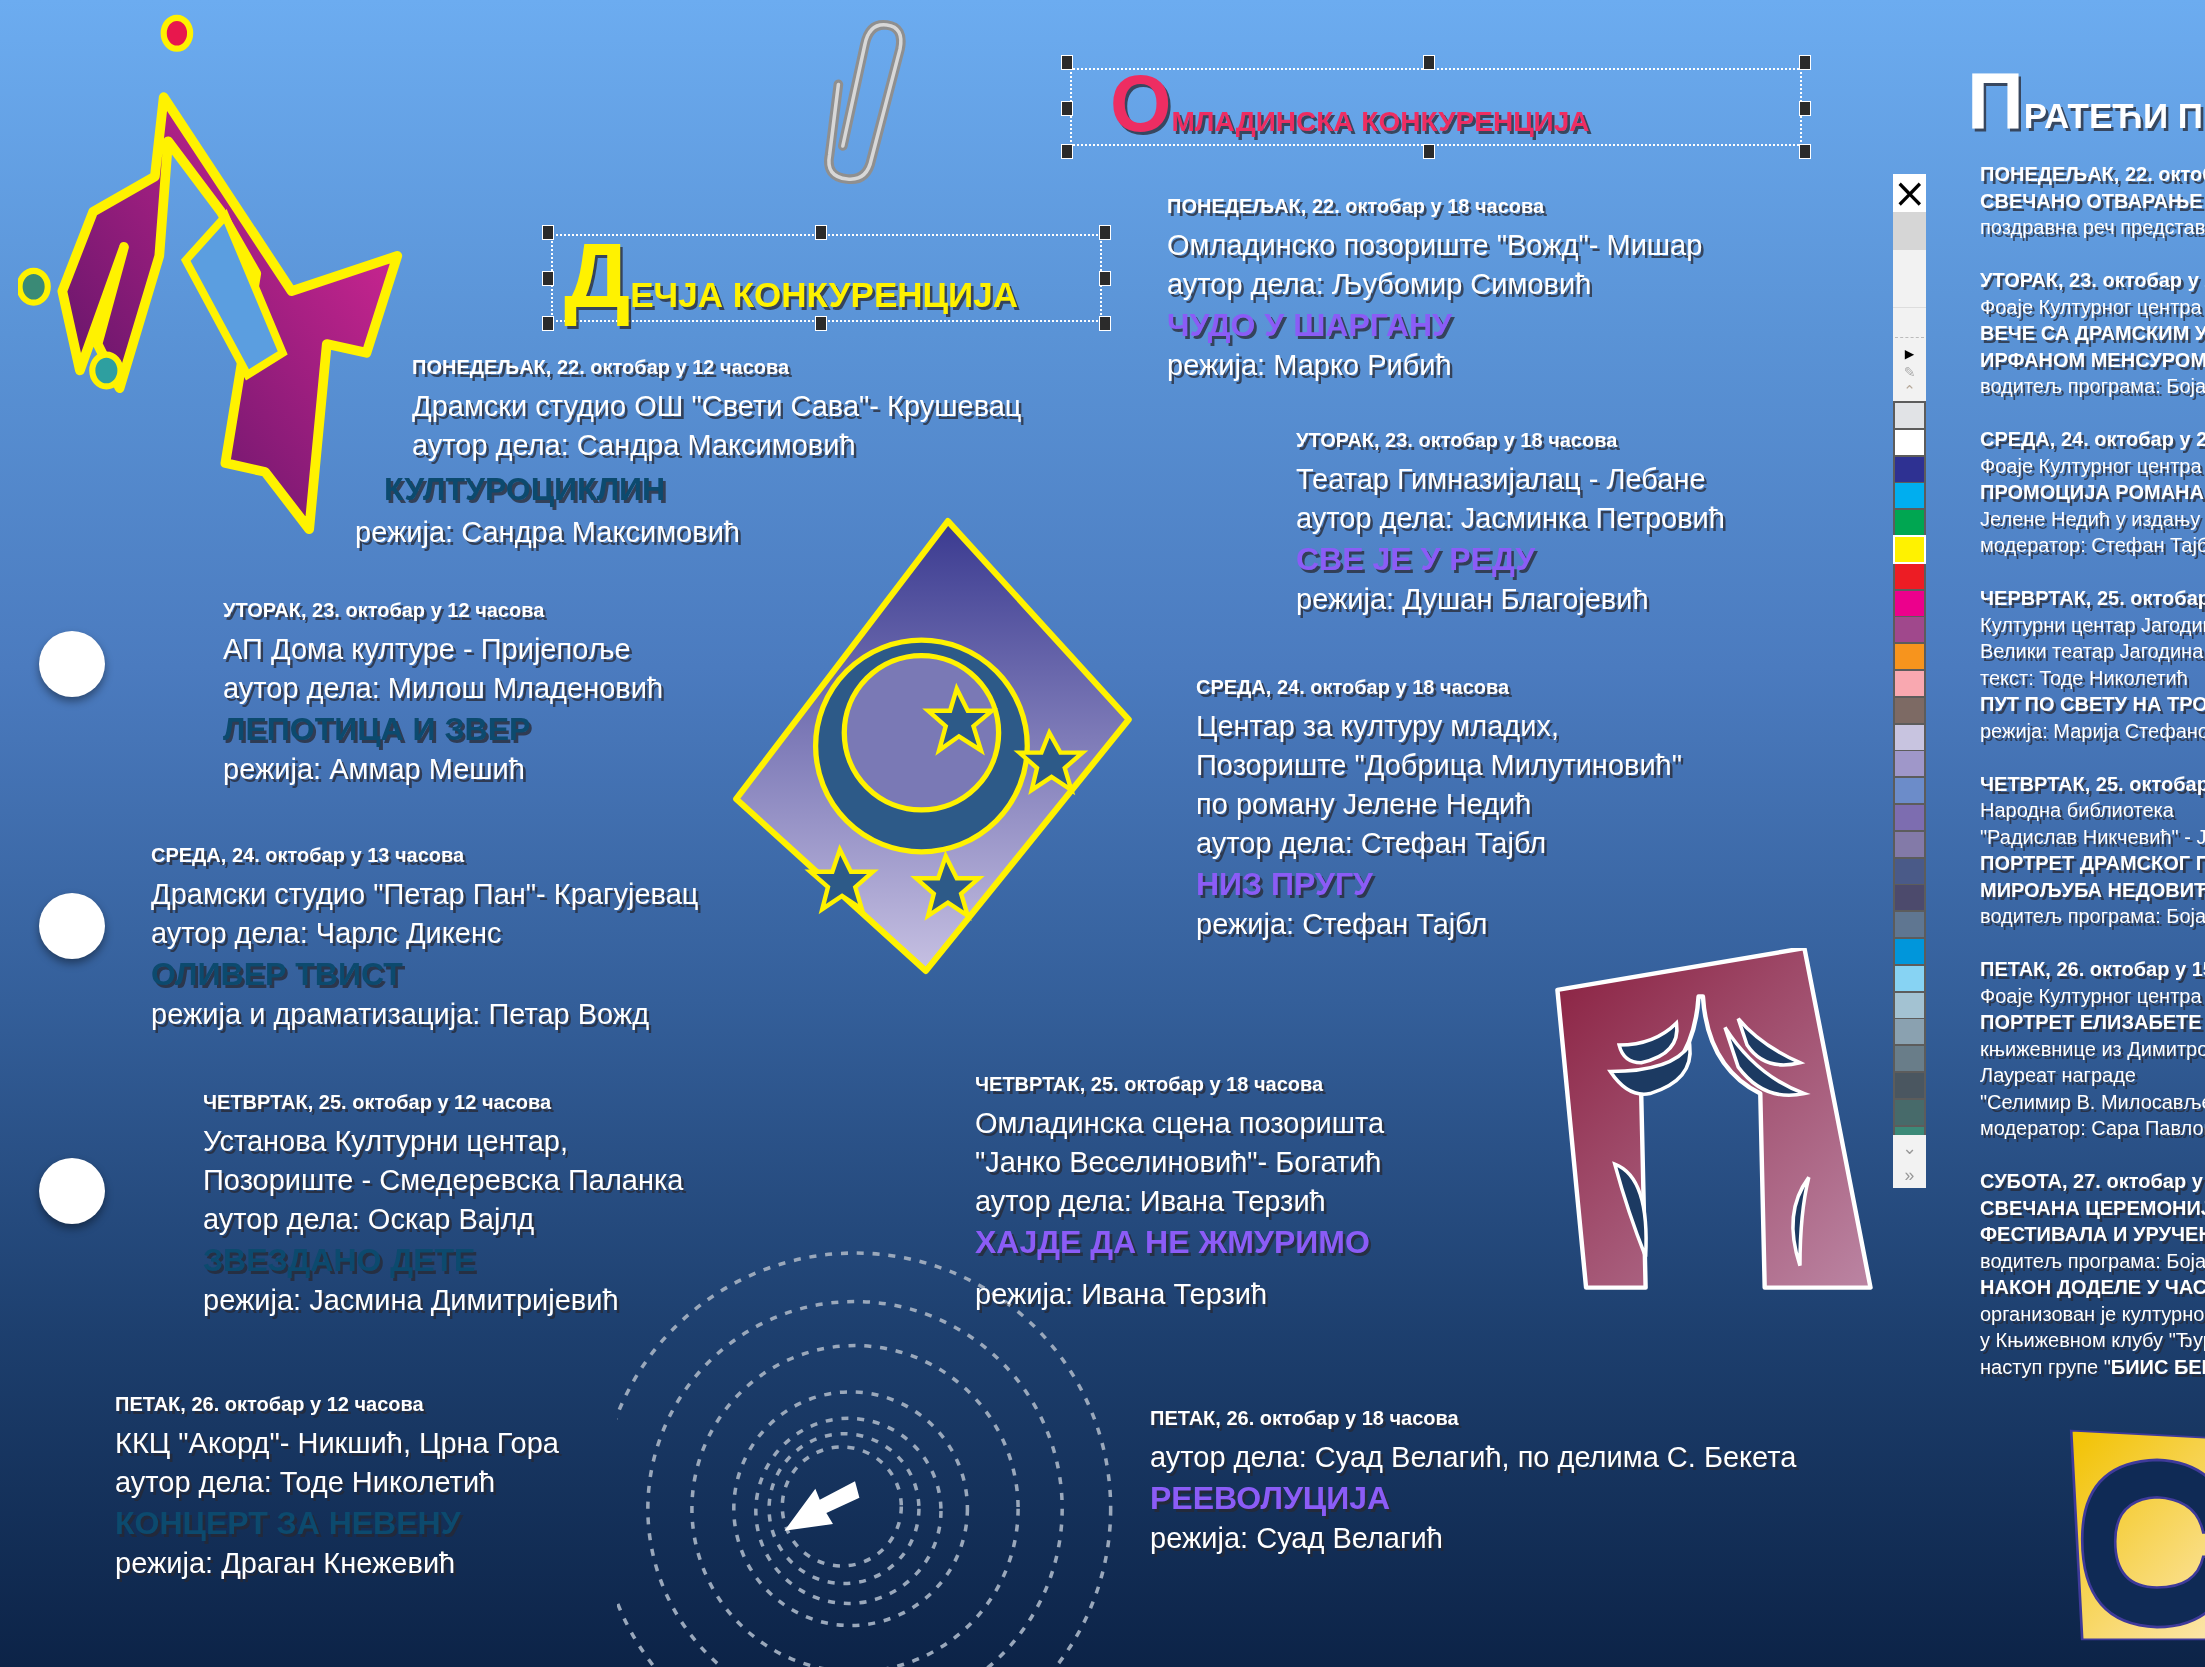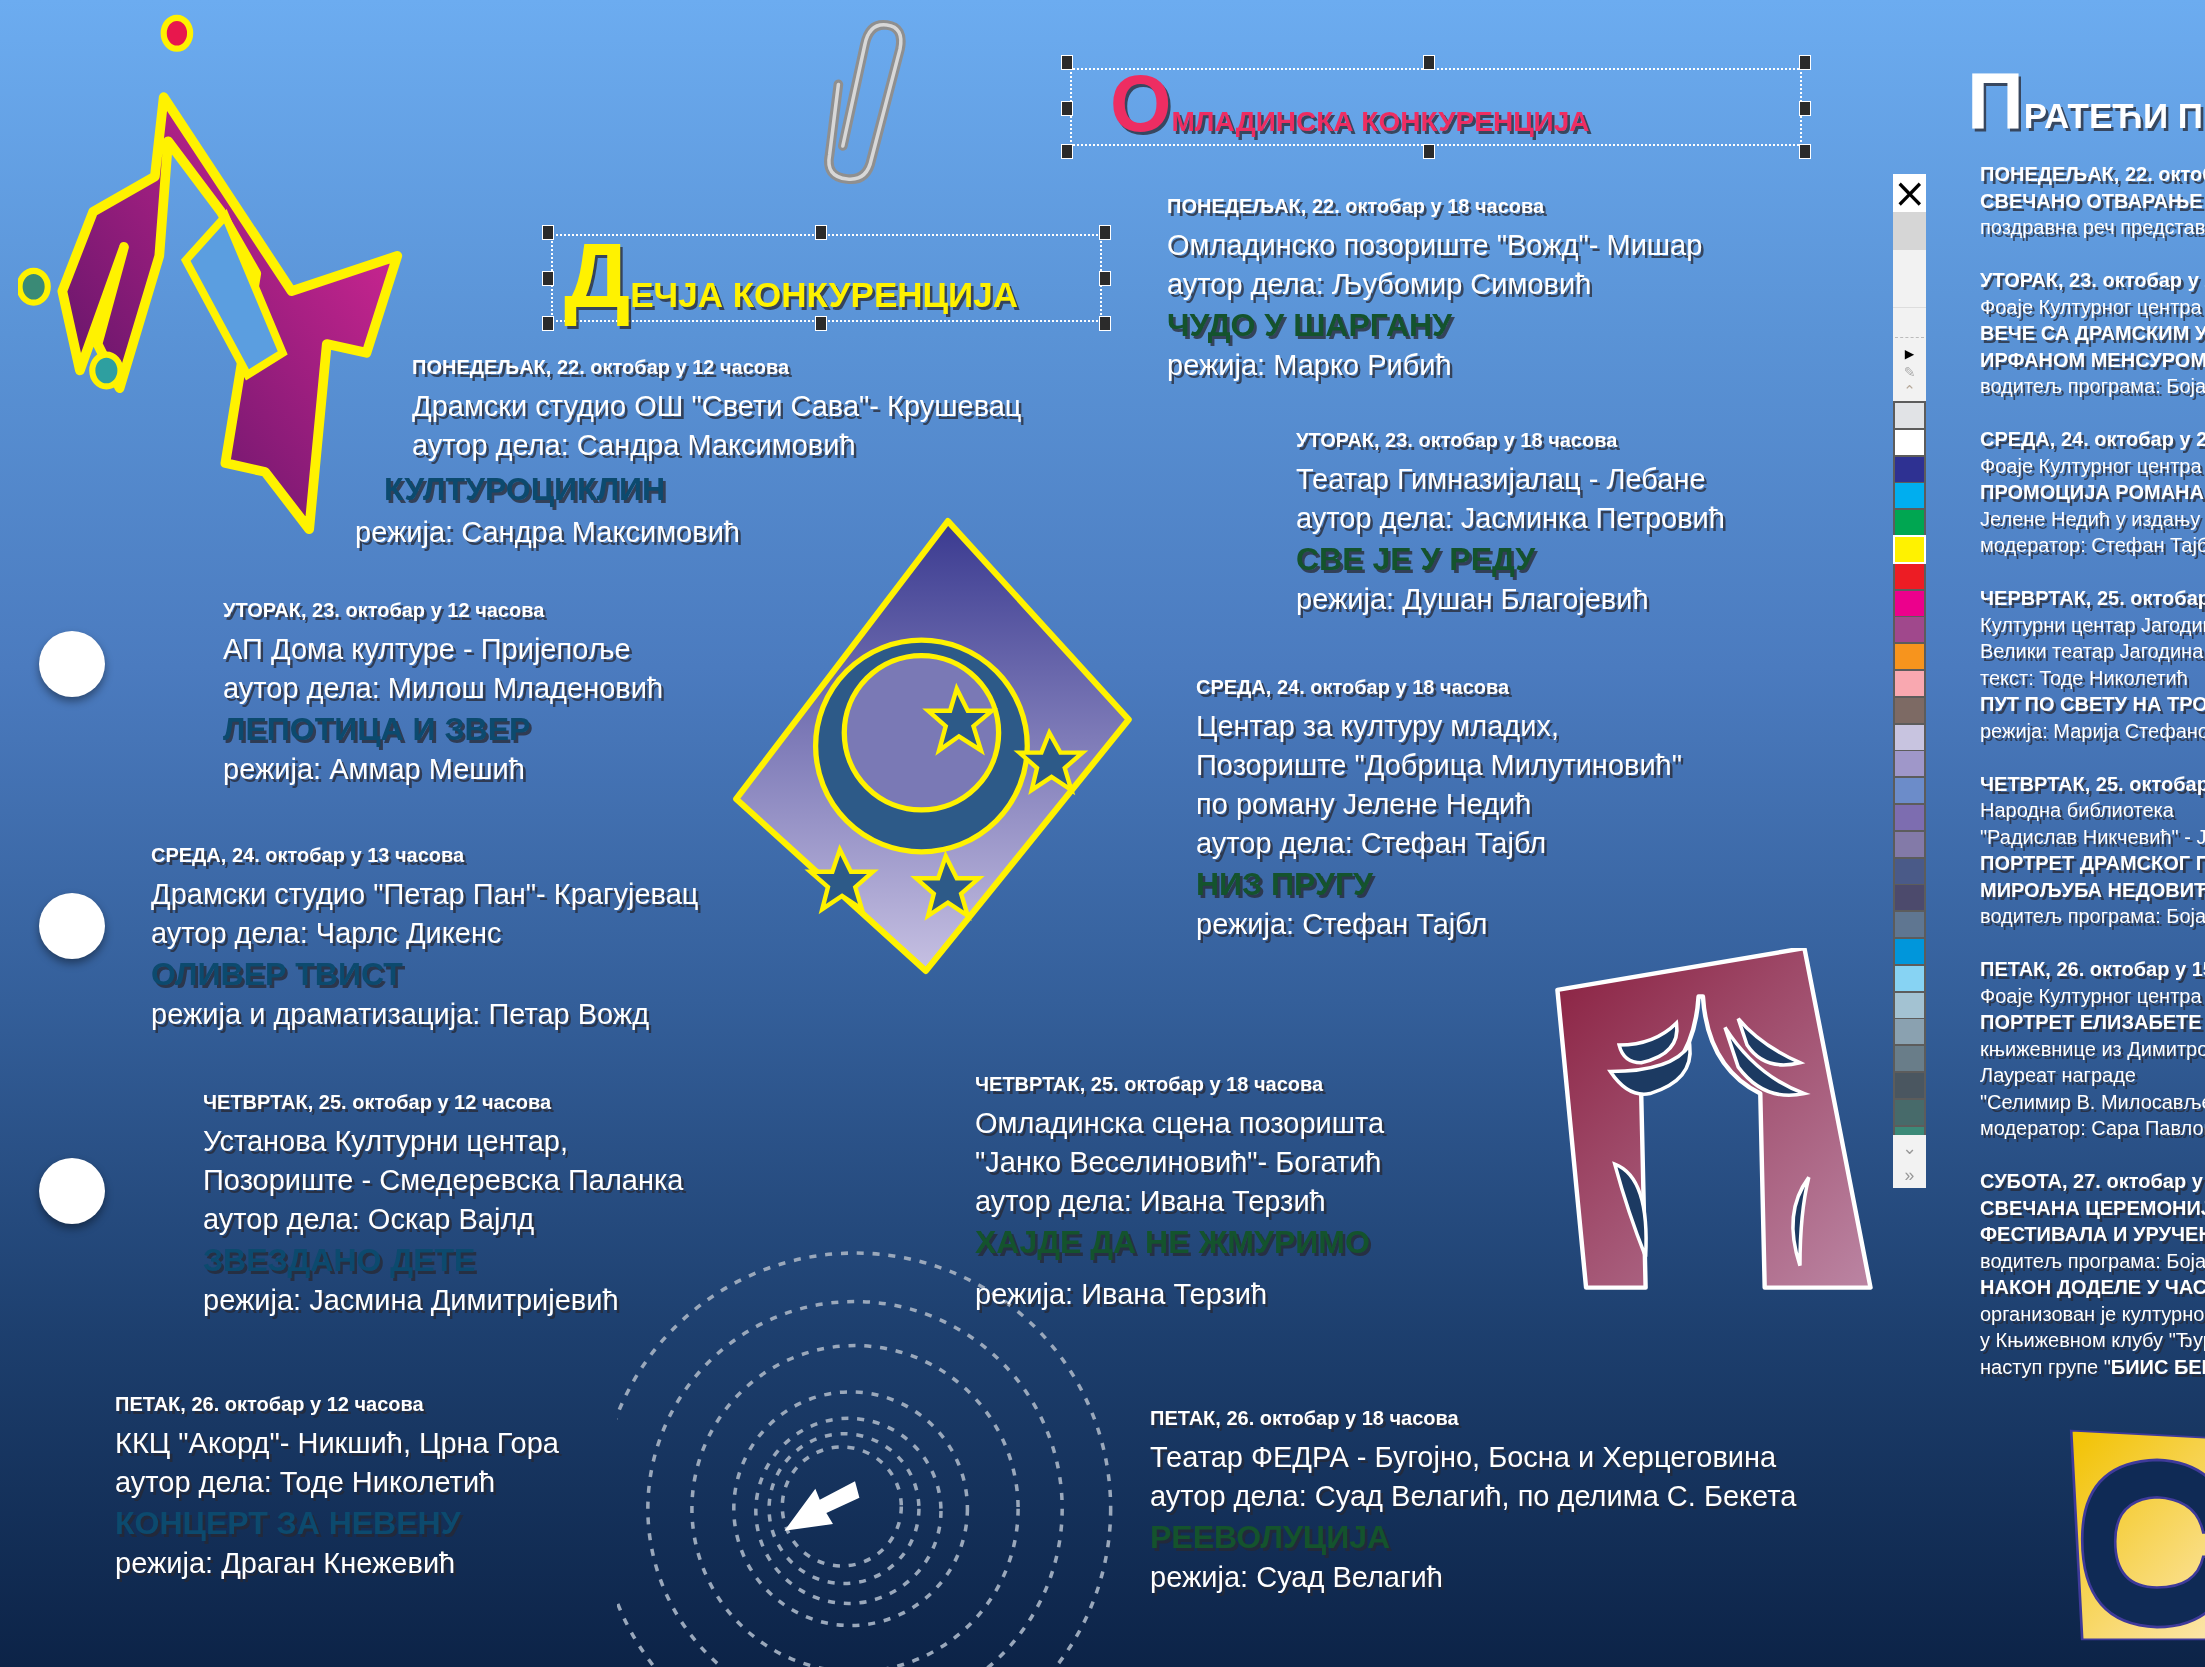--- a/index.html
+++ b/index.html
@@ -4,21 +4,21 @@
 <style>
   html, body { margin:0; padding:0; }
   body { width:2449px; height:1668px; overflow:hidden; position:relative;
          background: linear-gradient(180deg, #6cacf0 0%, #5a93d6 20%, #4b7bbf 40%, #345f9a 60%, #1d3f6e 80%, #0c2347 100%);
          font-family: "Liberation Sans", sans-serif; }
   .abs { position:absolute; }
   .txt { color:#fff; font-family:"Liberation Sans", sans-serif; text-shadow: 2.6px 2.6px 0 rgba(40,40,50,0.75); white-space:nowrap; }
   .ev-date { font-weight:bold; font-size:20px; line-height:39px; }
   .ev-line { font-size:29px; line-height:39px; }
   .ev-title-y { font-weight:900; font-size:32px; line-height:42px; color:#0c4a6e; }
-  .ev-title-p { font-weight:900; font-size:32px; line-height:42px; color:#14532d; }
+  .ev-title-p { font-weight:900; font-size:32px; line-height:42px; color:#8b5cf6; }
   .side .ev-date { font-size:20px; line-height:26.5px; }
   .side .ev-line { font-size:20px; line-height:26.5px; }
   .side .ev-bold { font-weight:bold; font-size:20px; line-height:26.5px; }
   .side .ev { margin-bottom:26.5px; }
   .sel-box { position:absolute; border:2.2px dotted #fff; }
   .handle { position:absolute; width:9.7px; height:13.2px; background:#2b2b2b; border:1.8px solid #fff; }
   .hole { position:absolute; width:66px; height:66px; border-radius:50%; background:#fff; box-shadow: 0 4.4px 8.8px rgba(0,0,0,0.4); }
   .palette { position:absolute; left:1893px; top:174px; width:33px; background:#5c5c5c; }
   .pal-top { background:#f2f2f2; }
   .swatch { height:25px; margin:0 1.8px 1.8px 1.8px; }
@@ -214,21 +214,20 @@
   <div class="ev-date">ЧЕТВРТАК, 25. oктобар у 18 часова</div>
   <div class="ev-line">Омладинска сцена позоришта</div>
   <div class="ev-line">"Јанко Веселиновић"- Богатић</div>
   <div class="ev-line">аутор дела: Ивана Терзић</div>
   <div class="ev-title-p">ХАЈДЕ ДА НЕ ЖМУРИМО</div>
   <div class="ev-line" style="margin-top:12px">режија: Ивана Терзић</div>
 </div>
 
 <div class="abs txt" style="left:1150px;top:1399px">
   <div class="ev-date">ПЕТАК, 26. oктобар у 18 часова</div>
-  <div class="ev-line">Театар ФЕДРА - Бугојно, Босна и Херцеговина</div>
   <div class="ev-line">аутор дела: Суад Велагић, по делима С. Бекета</div>
   <div class="ev-title-p">РЕЕВОЛУЦИЈА</div>
   <div class="ev-line">режија: Суад Велагић</div>
 </div>
 
 <div class="abs txt side" style="left:1980px;top:161px">
   <div class="ev">
     <div class="ev-date">ПОНЕДЕЉАК, 22. oктобар у 12 часова</div>
     <div class="ev-bold">СВЕЧАНО ОТВАРАЊЕ ФЕСТИВАЛА</div>
     <div class="ev-line">поздравна реч представника Града</div>

